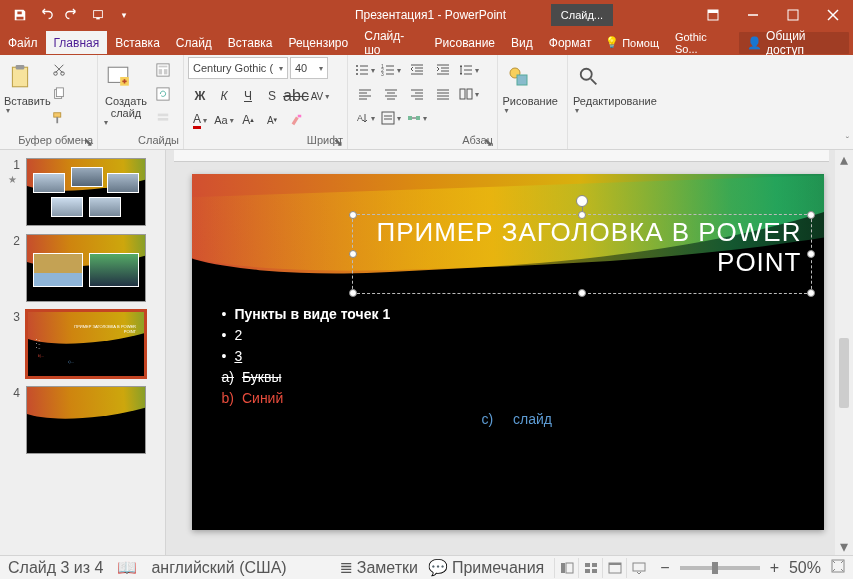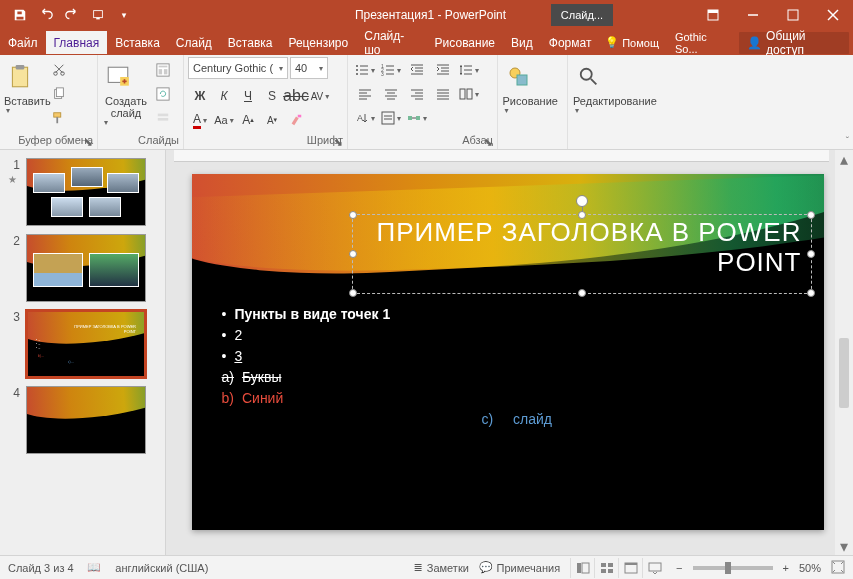--- a/index.html
+++ b/index.html
@@ -78,21 +78,21 @@
 
 .slide-title { position: absolute; top: 44px; left: 170px; width: 440px; text-align: right; color: #fff; font-size: 26px; font-weight: 400; letter-spacing: 1px; line-height: 1.15; }
 .slide-body { position: absolute; top: 130px; left: 30px; width: 580px; color: #fff; font-size: 14px; line-height: 1.5; }
 .slide-body .bullet { display: flex; gap: 8px; }
 .slide-body .b-a { text-decoration: line-through; color: #fff; }
 .slide-body .b-b { color: #e74c3c; }
 .slide-body .b-c { color: #5d9bd3; text-align: center; margin-left: 260px; }
 .slide-body .u3 { text-decoration: underline; }
 
 
-.statusbar { height: 24px; background: #f3f3f3; border-top: 1px solid #d4d4d4; display: flex; align-items: center; font-size: 11px; color: #555; padding: 0 8px; }
+.statusbar { height: 24px; background: #f3f3f3; border-top: 1px solid #d4d4d4; display: flex; align-items: center; font-size: 16px; color: #555; padding: 0 8px; }
 .status-left { display: flex; gap: 14px; align-items: center; }
 .status-right { margin-left: auto; display: flex; align-items: center; gap: 10px; }
 .status-btn { display: flex; align-items: center; gap: 4px; }
 .view-btns { display: flex; gap: 0; }
 .view-btn { width: 24px; height: 20px; display: flex; align-items: center; justify-content: center; border-left: 1px solid #ddd; }
 .zoom-slider { width: 80px; height: 4px; background: #bbb; position: relative; }
 .zoom-slider::after { content: ''; position: absolute; left: 40%; top: -4px; width: 6px; height: 12px; background: #888; }
 
 .caret-down { font-size: 8px; margin-left: 2px; color: #666; }
 .bulb { color: #fff; }

